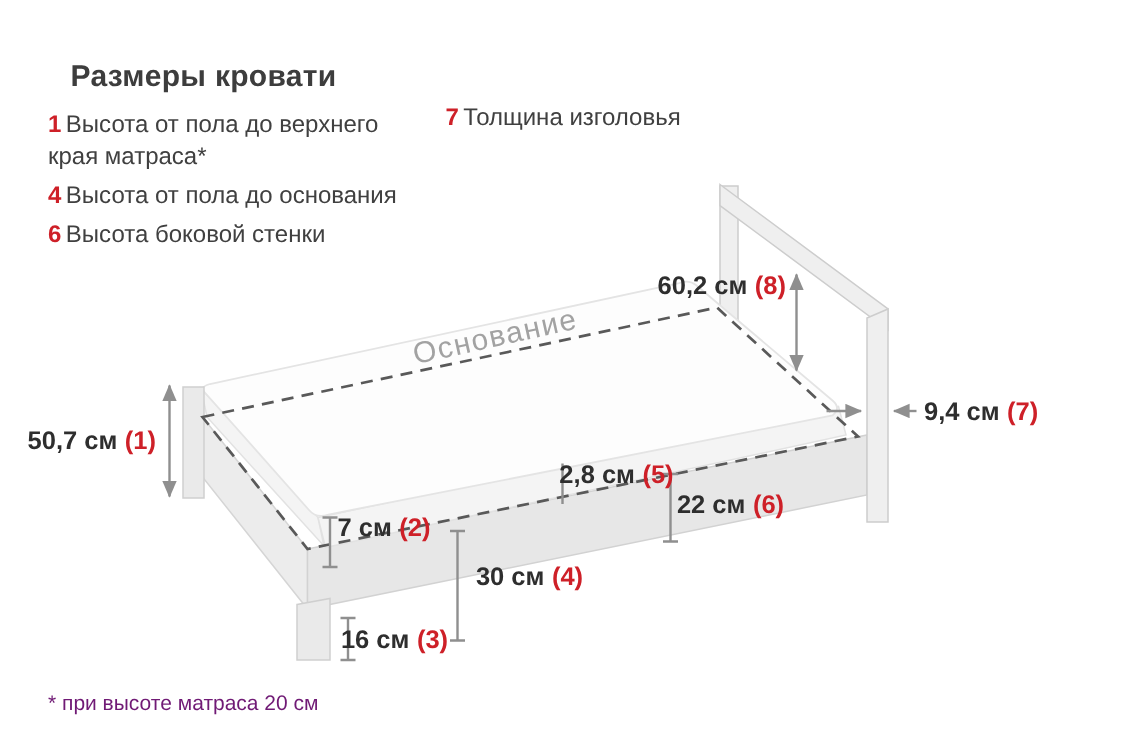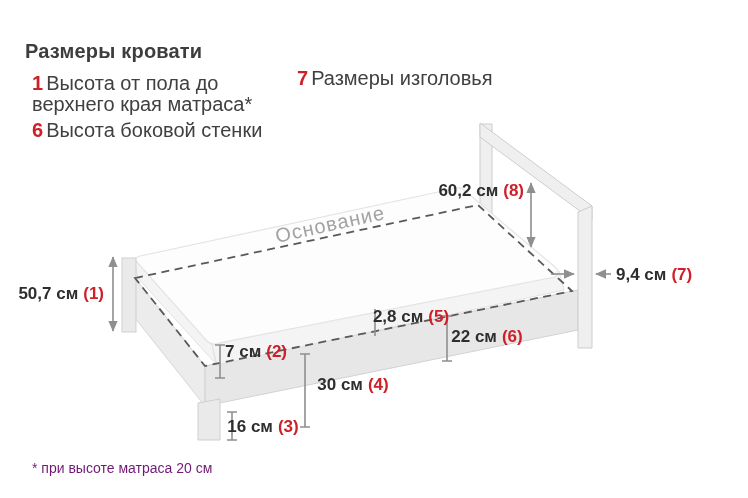--- a/index.html
+++ b/index.html
@@ -2,24 +2,24 @@
 <html><head>
 <meta charset="utf-8">
 <style>
   html,body{margin:0;padding:0;}
   body{
     width:748px;height:498px;position:relative;background:#ffffff;
     font-family:"Liberation Sans", sans-serif;overflow:hidden;
   }
   #scene{position:absolute;left:0;top:0;width:748px;height:498px;}
   .page-title{
-    position:absolute;left:25px;top:40px;font-size:20px;font-weight:bold;
+    position:absolute;left:47px;top:40px;font-size:20px;font-weight:bold;
     color:#3d3d3d;letter-spacing:0.2px;
   }
-  .legend-col{position:absolute;font-size:20px;color:#404040;line-height:21px;}
+  .legend-col{position:absolute;font-size:16px;color:#404040;line-height:21px;}
   .legend-col.left{left:32px;top:73px;width:252px;}
   .legend-col.right{left:297px;top:68px;width:330px;}
   .legend-item{margin-bottom:5px;}
   .legend-item .num{font-weight:bold;color:#ce2028;margin-right:3px;}
   .footnote{position:absolute;left:32px;top:460px;font-size:14px;color:#701a75;}
   
   .frame{fill:#efefef;stroke:#cdcdcd;stroke-width:1;}
   .wall{fill:#e7e7e7;stroke:#d2d2d2;stroke-width:1;}
   .wall-foot{fill:#ececec;stroke:#d5d5d5;stroke-width:1;}
   .leg{fill:#eaeaea;stroke:#cfcfcf;stroke-width:1;}
@@ -80,20 +80,21 @@
   <text class="dim-text" x="487" y="342" text-anchor="middle"><tspan>22 см</tspan><tspan class="ref" dx="5">(6)</tspan></text>
   <text class="dim-text" x="256" y="357" text-anchor="middle"><tspan>7 см</tspan><tspan class="ref" dx="5">(2)</tspan></text>
   <text class="dim-text" x="353" y="390" text-anchor="middle"><tspan>30 см</tspan><tspan class="ref" dx="5">(4)</tspan></text>
   <text class="dim-text" x="263" y="432" text-anchor="middle"><tspan>16 см</tspan><tspan class="ref" dx="5">(3)</tspan></text>
 </svg>
 
 <div class="page-title">Размеры кровати</div>
 
 <div class="legend-col left">
   <div class="legend-item"><span class="num">1</span><span>Высота от пола до верхнего края матраса*</span></div>
+  <div class="legend-item"><span class="num">4</span><span>Высота от пола до основания</span></div>
   <div class="legend-item"><span class="num">6</span><span>Высота боковой стенки</span></div>
 </div>
 
 <div class="legend-col right">
-  <div class="legend-item"><span class="num">7</span><span>Размеры изголовья</span></div>
+  <div class="legend-item"><span class="num">7</span><span>Толщина изголовья</span></div>
 </div>
 
 <div class="footnote">* при высоте матраса 20 см</div>
 
 </body></html>

